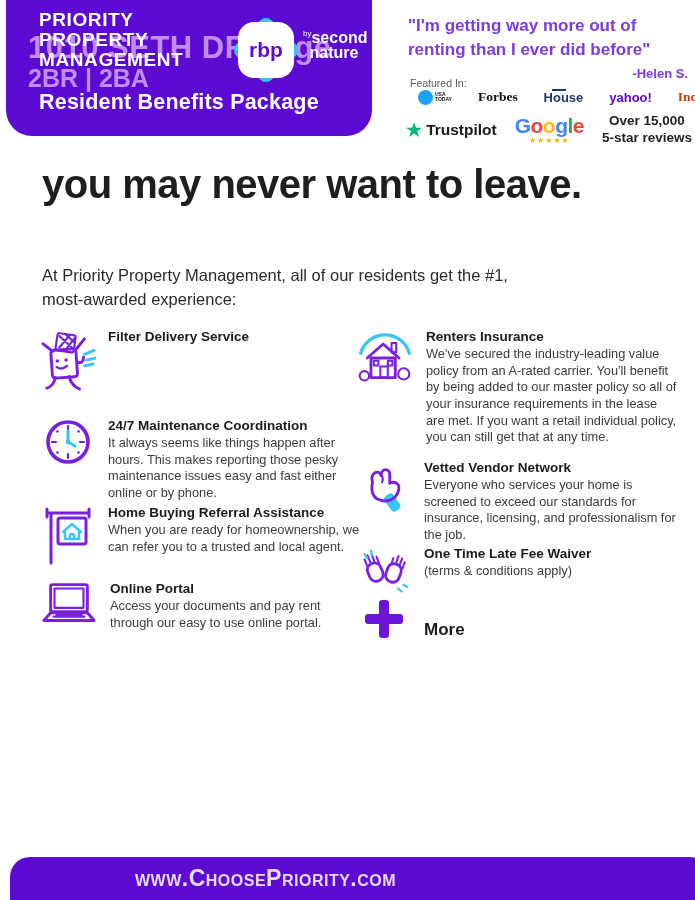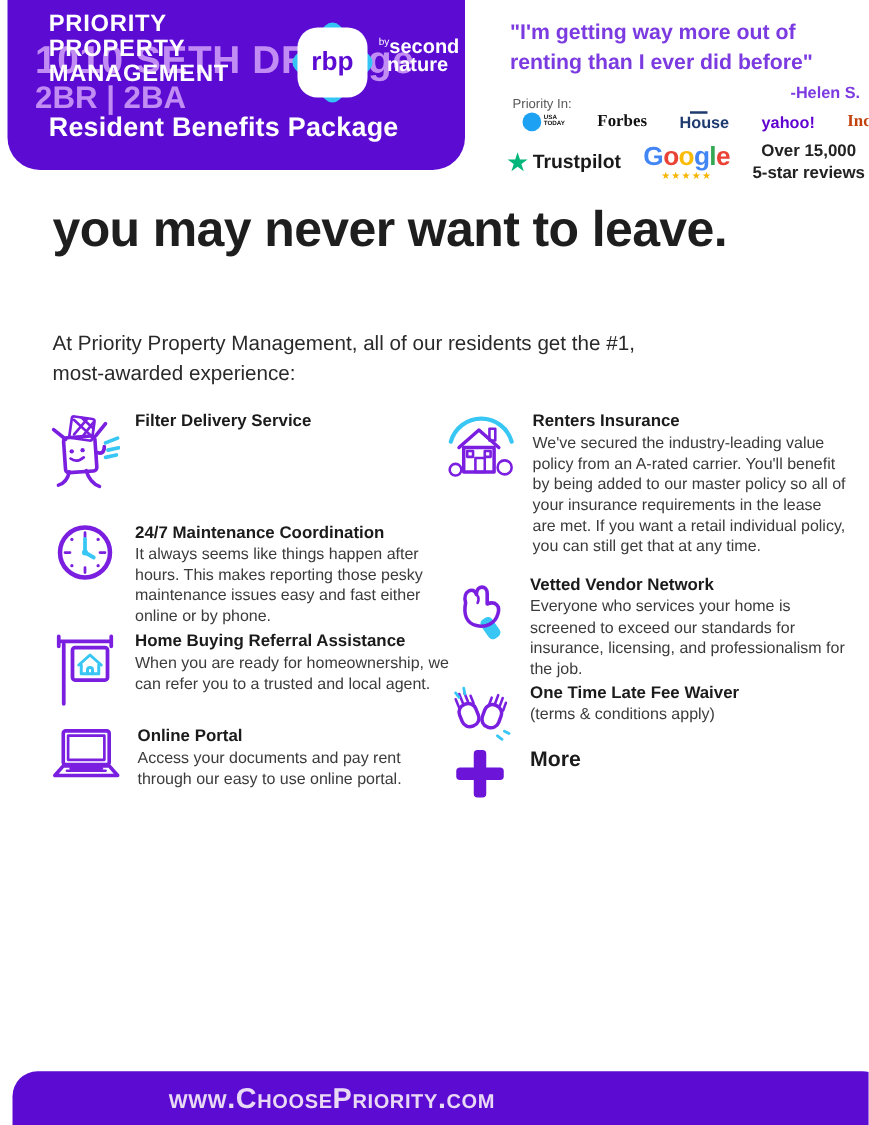--- a/index.html
+++ b/index.html
@@ -55,21 +55,21 @@
 
   
   .headline{position:absolute;left:42px;top:160px;color:#1e1e1e;font-weight:bold;
             font-size:40px;line-height:1.2;letter-spacing:-.5px;}
   .intro{position:absolute;left:42px;top:264px;color:#2a2a2a;font-size:16.5px;line-height:1.45;}
 
   .benefit{position:absolute;display:flex;gap:12px;width:322px;}
   .b-icon{flex:0 0 56px;display:flex;justify-content:center;align-items:flex-start;}
   .b-title{font-size:13.5px;font-weight:bold;color:#1b1b1b;margin-bottom:2px;}
   .b-desc{font-size:12.8px;color:#3b3b3b;line-height:1.3;}
-  .more-row{align-items:flex-start;}
+  .more-row{align-items:flex-end;}
   .more-label{font-size:17px;font-weight:bold;color:#1b1b1b;}
 
   .sp{stroke:#7a1fe0;fill:none;stroke-width:3;stroke-linecap:round;stroke-linejoin:round;}
   .sp2{stroke:#7a1fe0;fill:none;stroke-width:2.2;stroke-linecap:round;stroke-linejoin:round;}
   .sc{stroke:#38c6f4;fill:none;stroke-width:3;stroke-linecap:round;stroke-linejoin:round;}
   .sc2{stroke:#38c6f4;fill:none;stroke-width:2.4;stroke-linecap:round;stroke-linejoin:round;}
   .fp{fill:#7a1fe0;}
   .fc{fill:#38c6f4;}
 
   
@@ -105,21 +105,21 @@
 
     <div class="pkg-title">Resident Benefits Package</div>
   </div>
 
   <div class="quote">
     <div>"I'm getting way more out of</div>
     <div>renting than I ever did before"</div>
   </div>
   <div class="attribution">-Helen S.</div>
 
-  <div class="featured-label">Priority In:</div>
+  <div class="featured-label">Featured In:</div>
 
   <div class="logo-row">
     <div class="usat">
       <div class="usat-circle"></div>
       <div class="usat-txt">
         <div>USA</div>
         <div>TODAY</div>
       </div>
     </div>
     <div class="forbes">Forbes</div>

